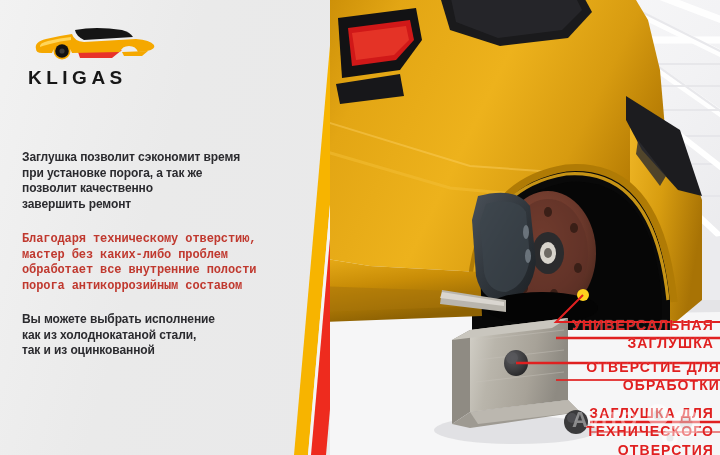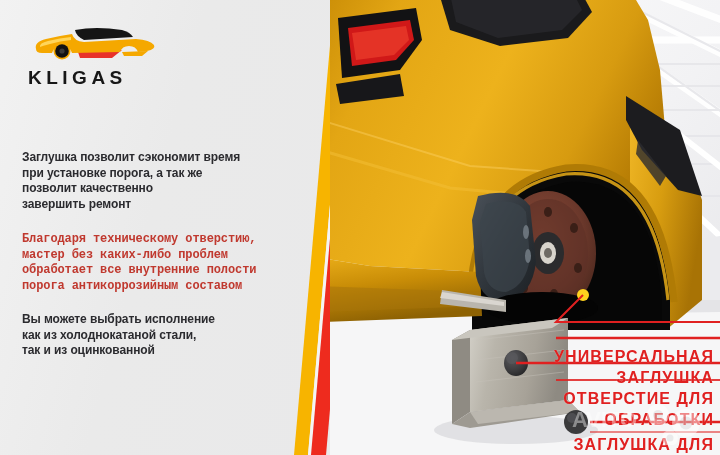--- a/index.html
+++ b/index.html
@@ -80,29 +80,28 @@
     background: #f4f4f6;
   }
   .photo svg { display: block; }
 
   
   .callout {
     position: absolute;
     text-align: right;
     color: #e02020;
     font-weight: 700;
-    font-size: 16px;
+    font-size: 14px;
     letter-spacing: 1.1px;
     line-height: 1.32;
     white-space: pre-line;
     text-shadow: 0 0 1px rgba(255,255,255,.55);
-    margin-top: 30px;
   }
   .callout-1 { right: 6px; top: 316px; }
-  .callout-2 { right: 6px; top: 358px; }
+  .callout-2 { right: 0; top: 358px; }
   .callout-3 { right: 6px; top: 404px; text-align: right; }
 
   
   .watermark {
     position: absolute;
     right: 4px; bottom: 10px;
     width: 150px; height: 52px;
     pointer-events: none;
     opacity: .55;
   }

